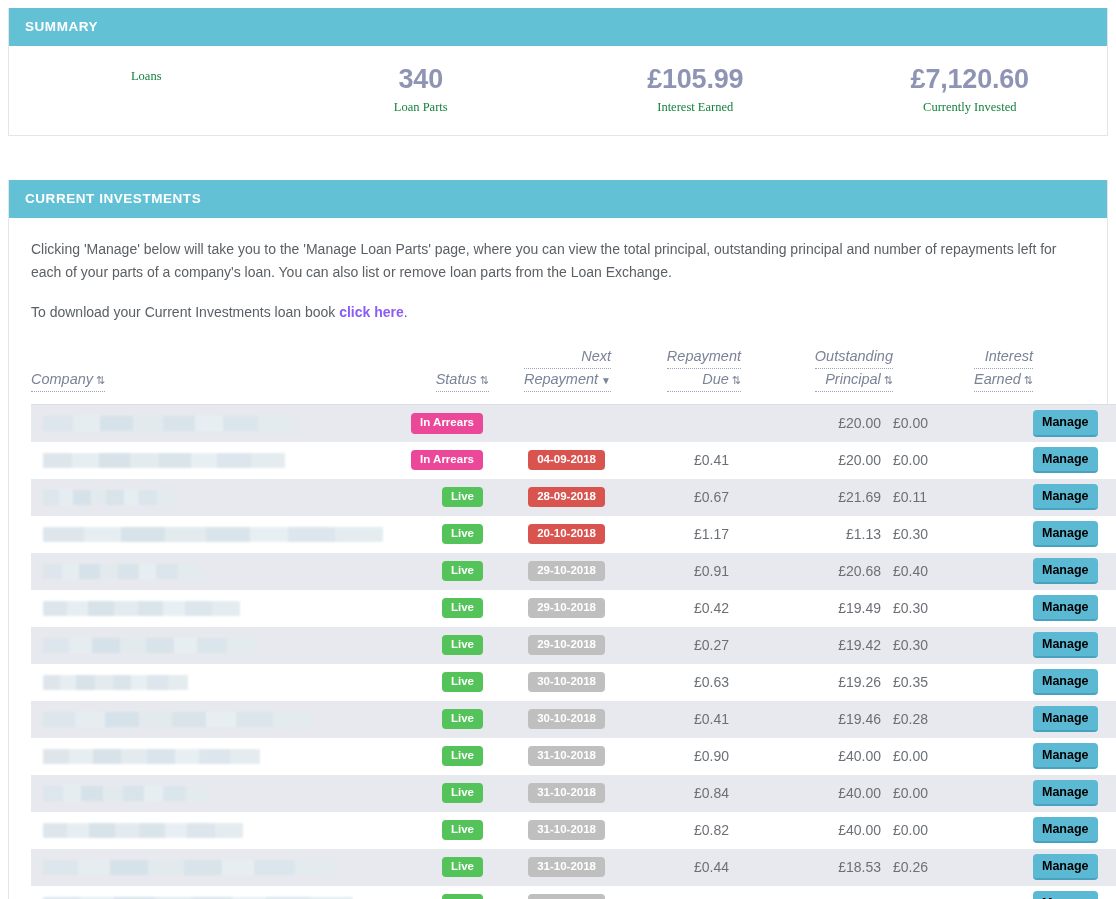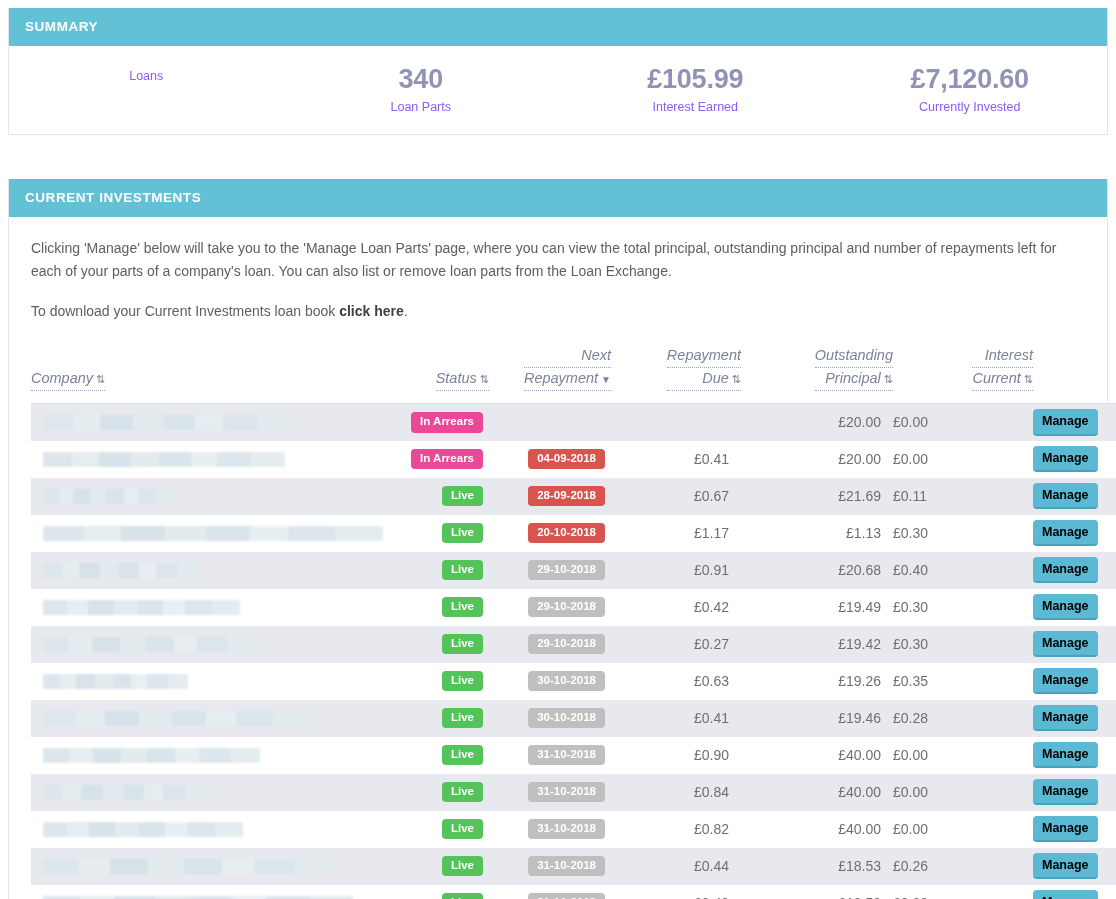--- a/index.html
+++ b/index.html
@@ -46,36 +46,37 @@
   }
   .stat-value {
     font-size: 27px;
     font-weight: bold;
     color: #8f94b5;
     line-height: 1.15;
     letter-spacing: -0.2px;
   }
   .stat-label {
     font-size: 12.5px;
-    color: #8b5cf6;
+    color: #15803d;
     margin-top: 5px;
+    font-family: Liberation Serif, serif;
   }
 
   
   #investments-card { margin-top: 44px; }
   .inv-body { padding: 16px 22px 0 22px; }
   .inv-desc {
     font-size: 14px;
     line-height: 1.62;
     color: #5a6065;
     margin: 4px 0 0 0;
   }
   .inv-desc.second { margin-top: 18px; }
   .inv-link {
-    color: #404040;
+    color: #8b5cf6;
     font-weight: bold;
     text-decoration: none;
   }
 
   
   .table-wrap { margin-top: 22px; }
   table.inv-table {
     width: 100%;
     border-collapse: collapse;
     table-layout: fixed;
@@ -233,21 +234,21 @@
             </th>
             <th class="th-out">
               <span class="th-stack">
                 <span class="th-inner">Outstanding</span>
                 <span class="th-inner"><span>Principal</span><i class="sort-ic">⇅</i></span>
               </span>
             </th>
             <th class="th-int">
               <span class="th-stack">
                 <span class="th-inner">Interest</span>
-                <span class="th-inner"><span>Current</span><i class="sort-ic">⇅</i></span>
+                <span class="th-inner"><span>Earned</span><i class="sort-ic">⇅</i></span>
               </span>
             </th>
             <th class="th-action"></th>
           </tr>
         </thead>
         <tbody id="inv-tbody">
             <tr class="odd">
               <td class="c-company">
                 <div class="redact" style="width: 250px;"></div>
               </td>

